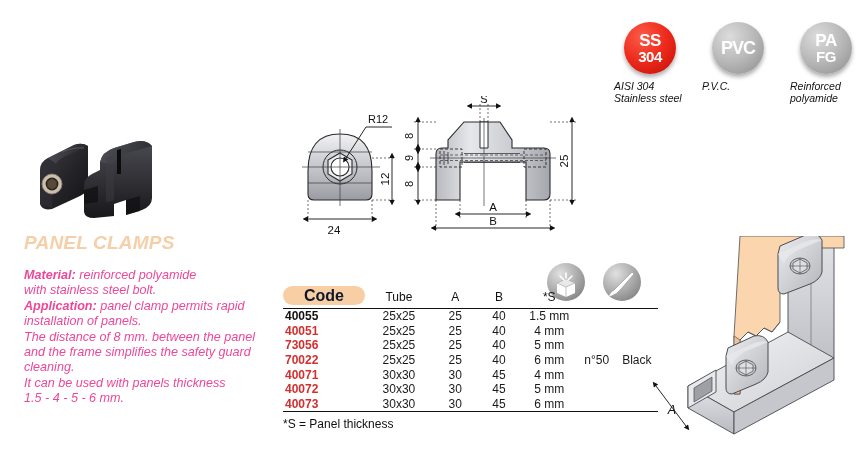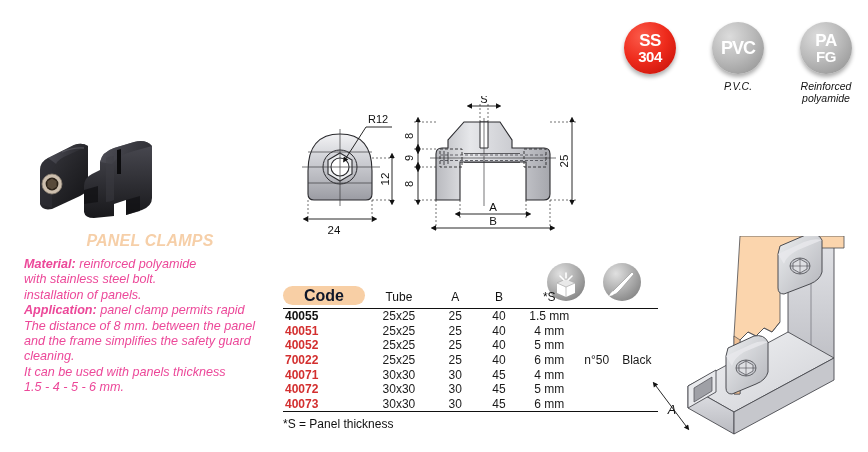--- a/index.html
+++ b/index.html
@@ -26,27 +26,26 @@
   }
 
   
   #description-block {
     position: absolute;
     left: 24px;
     top: 232px;
     width: 252px;
   }
   #section-title {
-    font-size: 16px;
+    font-size: 19px;
     font-weight: bold;
     font-style: italic;
     color: #f6cfa8;
     letter-spacing: .2px;
-    margin-bottom: 7px;
-    text-align: center;
+    margin-bottom: 14px;
   }
   .desc-line {
     font-size: 12.6px;
     font-style: italic;
     line-height: 15.4px;
     color: #ec4899;
     white-space: nowrap;
   }
   .desc-line b {
     font-weight: bold;
@@ -139,21 +138,21 @@
     position: absolute;
     left: 614px;
     top: 22px;
     width: 248px;
     height: 100px;
     display: flex;
     gap: 16px;
   }
   .badge {
     width: 72px;
-    text-align: center;
+    text-align: left;
   }
   .badge-circle {
     width: 52px;
     height: 52px;
     border-radius: 50%;
     margin: 0 auto 6px auto;
     position: relative;
     color: #ffffff;
     font-weight: bold;
     display: flex;
@@ -242,24 +241,24 @@
 <div id="description-block">
   <div id="section-title">PANEL CLAMPS</div>
   <div>
     <div class="desc-line">
       <b>Material:</b><span> reinforced polyamide</span>
     </div>
     <div class="desc-line">
       <span>with stainless steel bolt.</span>
     </div>
     <div class="desc-line">
+      <b>Application:</b><span> panel clamp permits rapid</span>
+    </div>
+    <div class="desc-line">
       <span>installation of panels.</span>
-    </div>
-    <div class="desc-line">
-      <b>Application:</b><span> panel clamp permits rapid</span>
     </div>
     <div class="desc-line">
       <span>The distance of 8 mm. between the panel</span>
     </div>
     <div class="desc-line">
       <span>and the frame simplifies the safety guard</span>
     </div>
     <div class="desc-line">
       <span>cleaning.</span>
     </div>
@@ -426,21 +425,21 @@
         <td class="col-color" rowspan="7">Black</td>
       </tr>
       <tr>
         <td class="col-code code-cell code-red">40051</td>
         <td class="col-tube">25x25</td>
         <td class="col-a">25</td>
         <td class="col-b">40</td>
         <td class="col-s">4 mm</td>
       </tr>
       <tr>
-        <td class="col-code code-cell code-red">40052</td>
+        <td class="col-code code-cell code-red">73056</td>
         <td class="col-tube">25x25</td>
         <td class="col-a">25</td>
         <td class="col-b">40</td>
         <td class="col-s">5 mm</td>
       </tr>
       <tr>
         <td class="col-code code-cell code-red">70022</td>
         <td class="col-tube">25x25</td>
         <td class="col-a">25</td>
         <td class="col-b">40</td>
@@ -470,20 +469,24 @@
     </tbody>
   </table>
   <div id="footnote">*S = Panel thickness</div>
 </div>
 
 <div id="material-badges">
   <div class="badge">
     <div class="badge-circle badge-red">
       <span class="badge-l1">SS</span>
       <span class="badge-l2">304</span>
+    </div>
+    <div class="badge-cap">
+      <div>AISI 304</div>
+      <div>Stainless steel</div>
     </div>
   </div>
   <div class="badge">
     <div class="badge-circle badge-grey">
       <span class="badge-pvc">PVC</span>
     </div>
     <div class="badge-cap">
       <div>P.V.C.</div>
     </div>
   </div>

